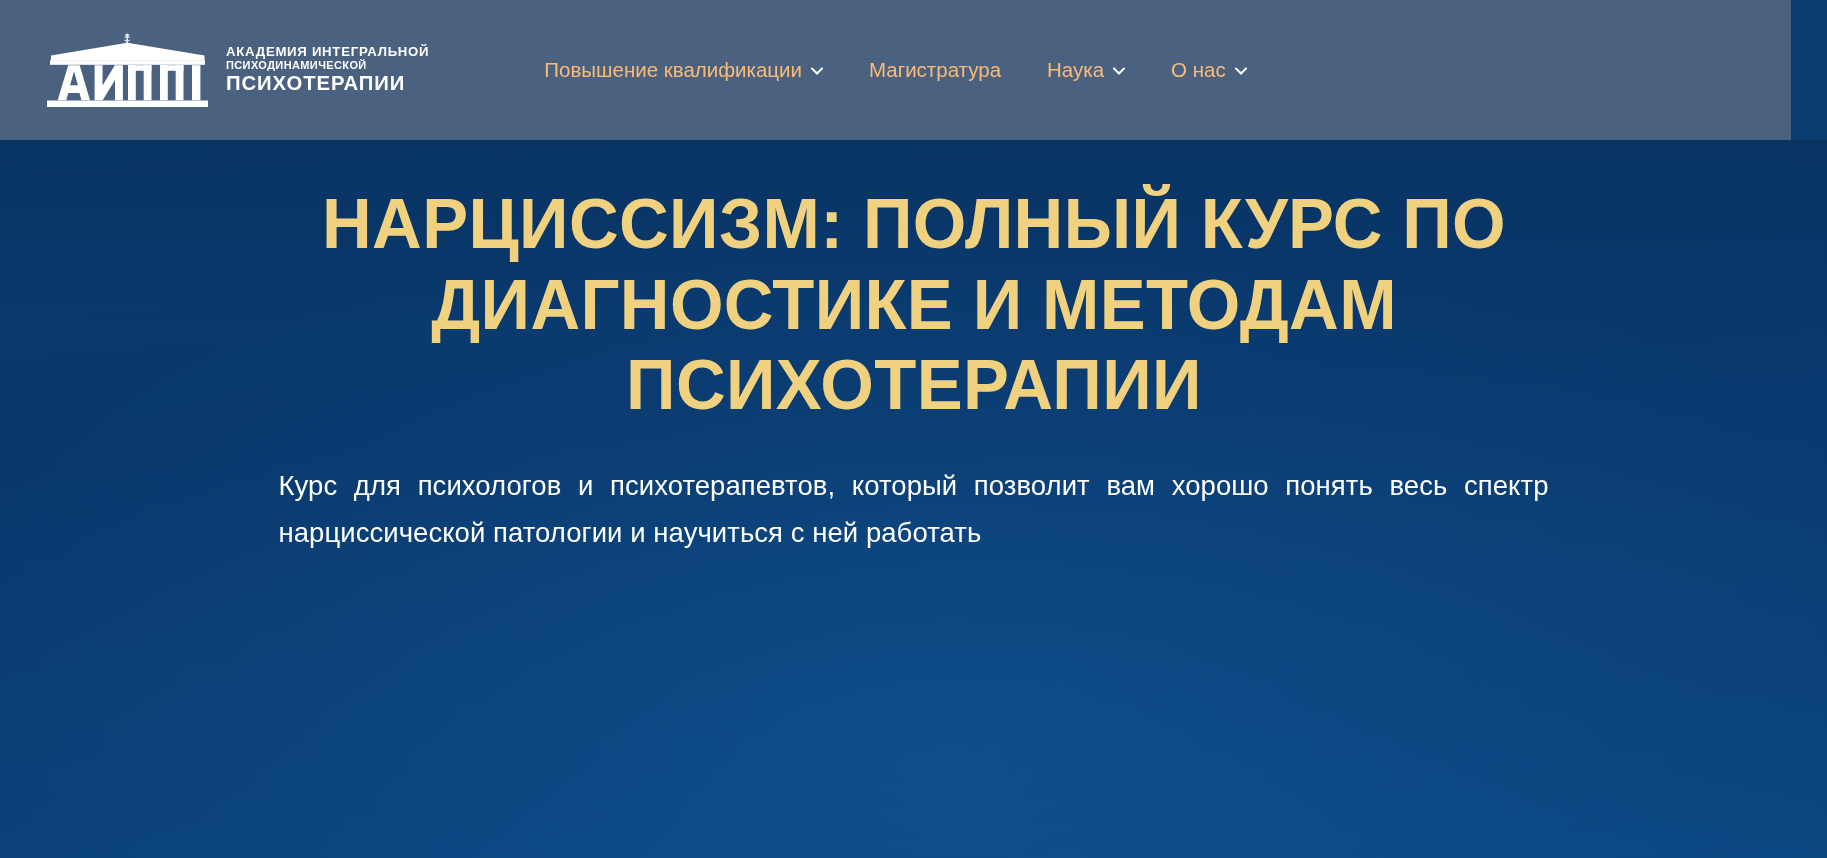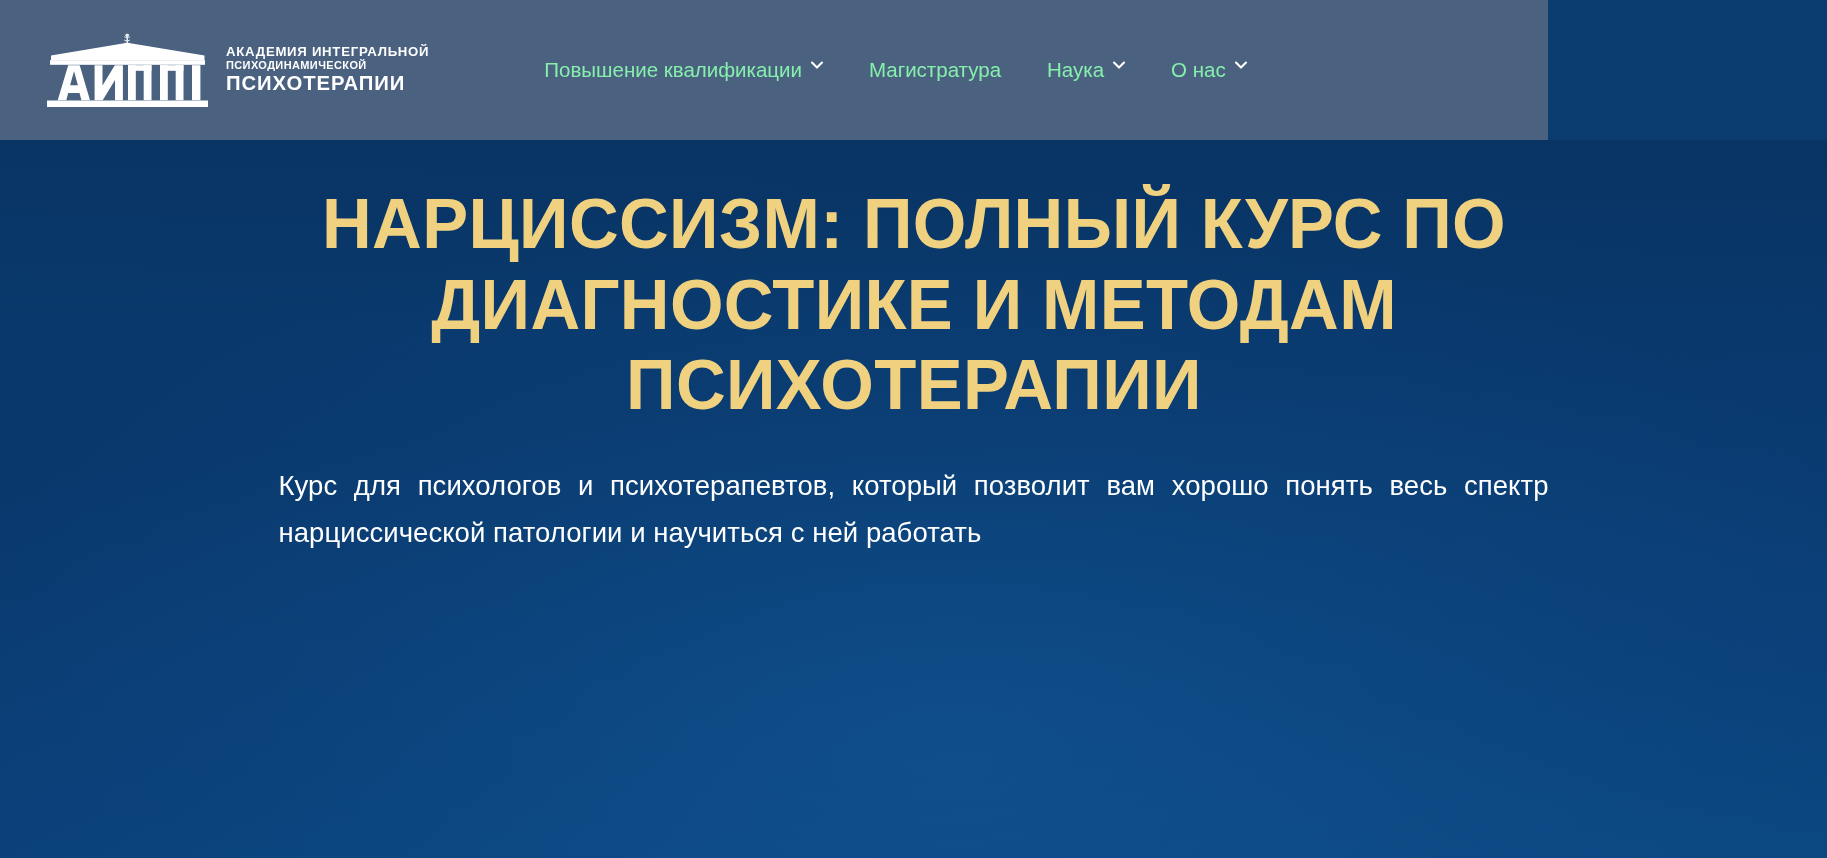--- a/index.html
+++ b/index.html
@@ -9,21 +9,21 @@
     width: 1827px;
     height: 858px;
     overflow: hidden;
     background: #0a3c70;
     font-family: "Liberation Sans", "DejaVu Sans", sans-serif;
   }
 
   
   .site-header {
     position: relative;
-    width: 1548px;
+    width: 1791px;
     height: 140px;
     background: #4a6180;
     display: flex;
     align-items: center;
     z-index: 5;
   }
 
   .brand {
     display: flex;
     align-items: center;
@@ -56,22 +56,23 @@
   
   .main-nav {
     display: flex;
     align-items: center;
     margin-left: 92px;
     gap: 0;
   }
 
   .nav-item {
     display: inline-flex;
+    align-items: center;
     gap: 9px;
-    color: #86efac;
+    color: #fdba74;
     font-size: 20.5px;
     font-weight: 400;
     text-decoration: none;
     padding: 10px 23px;
     white-space: nowrap;
     cursor: pointer;
     line-height: 1;
   }
 
   .caret {

